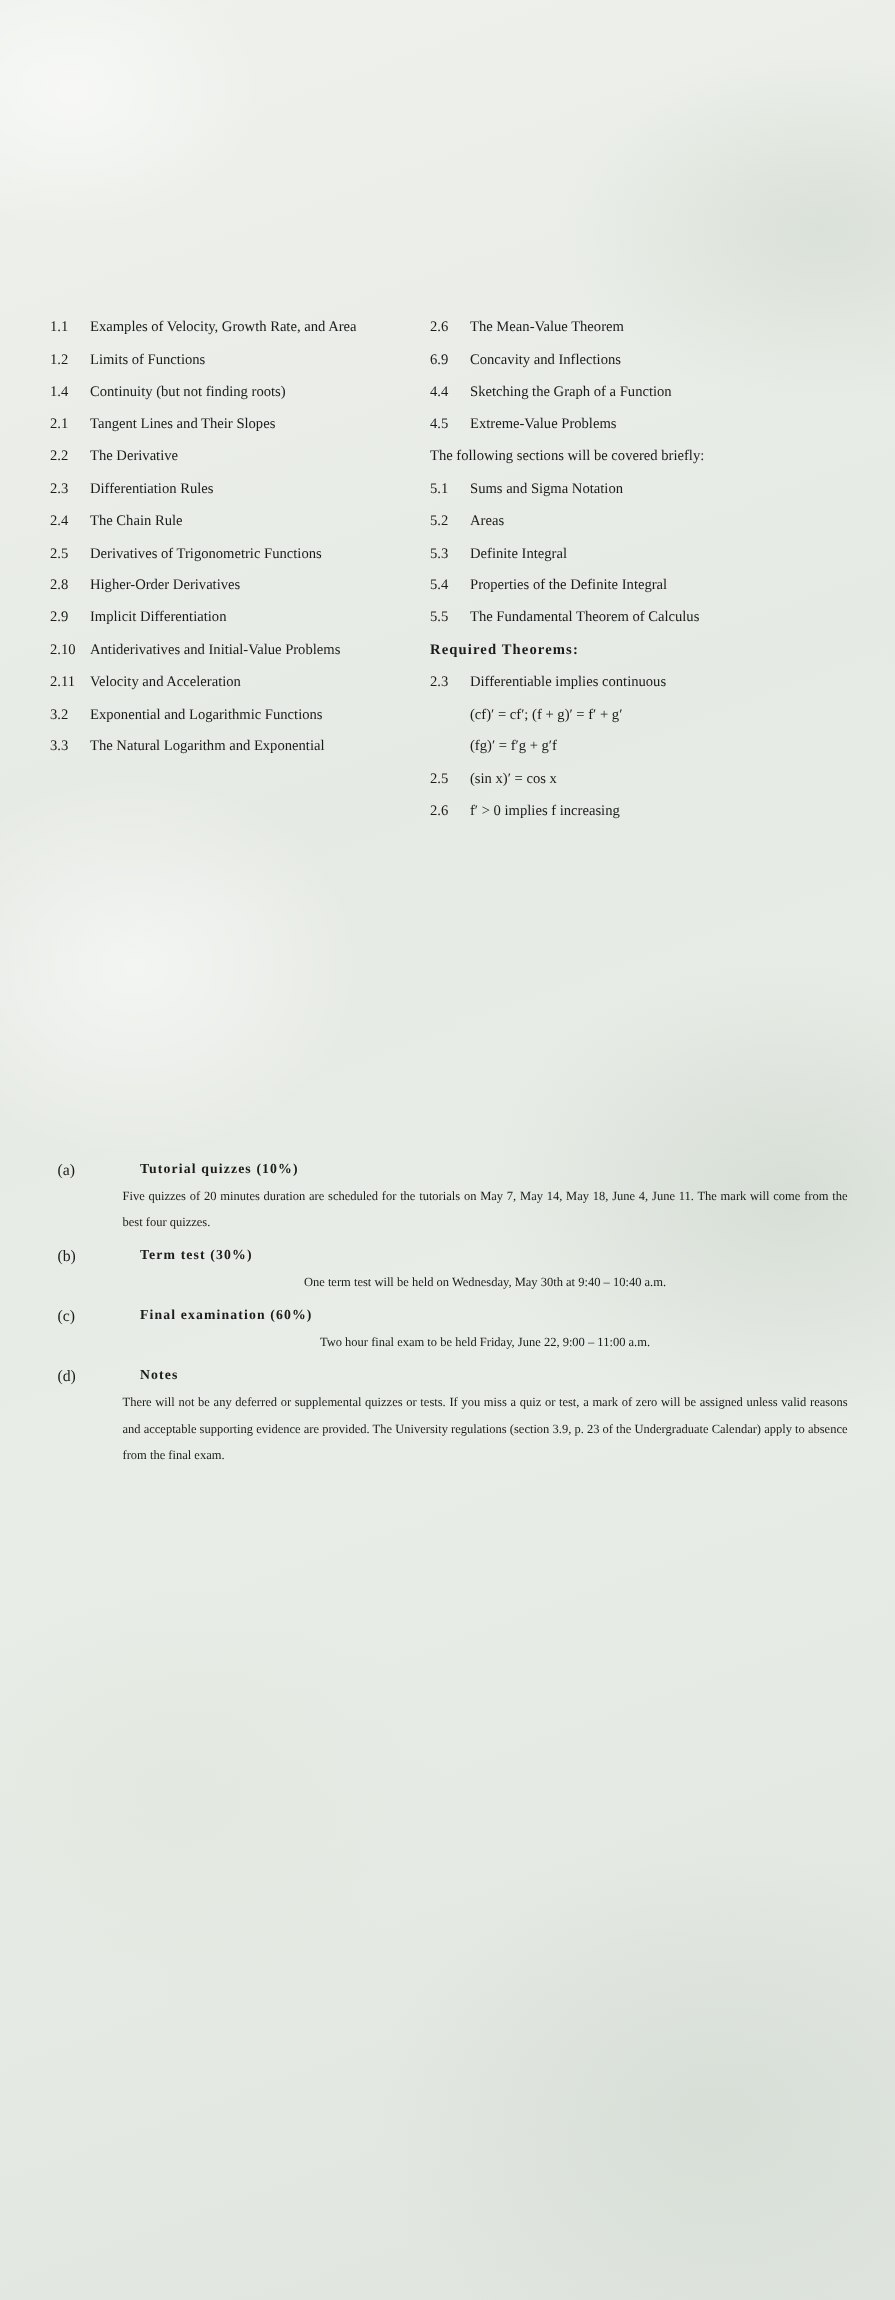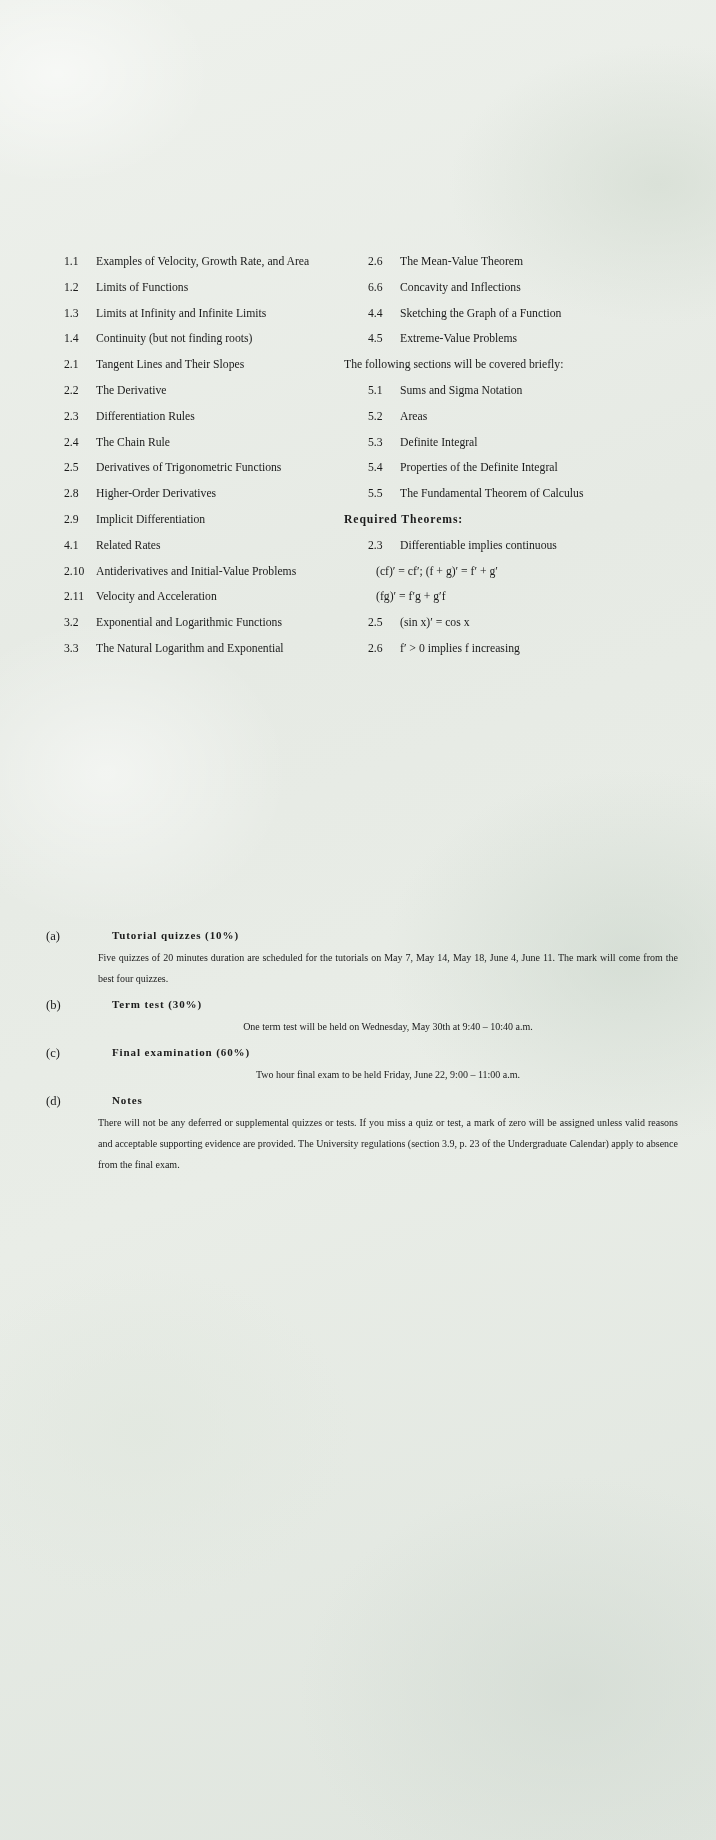--- a/index.html
+++ b/index.html
@@ -70,21 +70,21 @@
     position:absolute; top:0;
   }
   .col.left { left:40px; width:300px; }
   .col.right { left:344px; width:340px; }
   .row {
     font-size:11.7px; line-height:14px;
     height:25.8px;
     white-space:nowrap;
   }
   .row .num {
-    display:inline-block; width:32px;margin-left:24px;
+    display:inline-block; width:32px;
   }
   .row .txt { display:inline-block; }
   .row.note .txt { margin-left:0; }
   .row.bold .txt, .row.bold .num { font-weight:bold; letter-spacing:0.9px; }
   .row.formula .txt { margin-left:32px; }
 
   .cols-wrap { height:436px; position:relative; }
 
   
   .plag {
@@ -161,39 +161,37 @@
     <span class="num">P5</span><span class="txt">Combining Functions to Make New Functions</span>
   </div>
 
   <div class="section-label">Section</div>
 
   <div class="cols-wrap">
     <div class="cols">
       <div class="col left">
         <div class="row"><span class="num">1.1</span><span class="txt">Examples of Velocity, Growth Rate, and Area</span></div>
         <div class="row"><span class="num">1.2</span><span class="txt">Limits of Functions</span></div>
-        <div class="row"><span class="num">1.3</span><span class="txt">Limits at Infinity and Infinite Limits</span></div>
         <div class="row"><span class="num">1.4</span><span class="txt">Continuity (but not finding roots)</span></div>
         <div class="row"><span class="num">2.1</span><span class="txt">Tangent Lines and Their Slopes</span></div>
         <div class="row"><span class="num">2.2</span><span class="txt">The Derivative</span></div>
         <div class="row"><span class="num">2.3</span><span class="txt">Differentiation Rules</span></div>
         <div class="row"><span class="num">2.4</span><span class="txt">The Chain Rule</span></div>
         <div class="row"><span class="num">2.5</span><span class="txt">Derivatives of Trigonometric Functions</span></div>
         <div class="row"><span class="num">2.8</span><span class="txt">Higher-Order Derivatives</span></div>
         <div class="row"><span class="num">2.9</span><span class="txt">Implicit Differentiation</span></div>
-        <div class="row"><span class="num">4.1</span><span class="txt">Related Rates</span></div>
         <div class="row"><span class="num">2.10</span><span class="txt">Antiderivatives and Initial-Value Problems</span></div>
         <div class="row"><span class="num">2.11</span><span class="txt">Velocity and Acceleration</span></div>
         <div class="row"><span class="num">3.2</span><span class="txt">Exponential and Logarithmic Functions</span></div>
         <div class="row"><span class="num">3.3</span><span class="txt">The Natural Logarithm and Exponential</span></div>
       </div>
 
       <div class="col right">
         <div class="row"><span class="num">2.6</span><span class="txt">The Mean-Value Theorem</span></div>
-        <div class="row"><span class="num">6.6</span><span class="txt">Concavity and Inflections</span></div>
+        <div class="row"><span class="num">6.9</span><span class="txt">Concavity and Inflections</span></div>
         <div class="row"><span class="num">4.4</span><span class="txt">Sketching the Graph of a Function</span></div>
         <div class="row"><span class="num">4.5</span><span class="txt">Extreme-Value Problems</span></div>
         <div class="row note"><span class="txt">The following sections will be covered briefly:</span></div>
         <div class="row"><span class="num">5.1</span><span class="txt">Sums and Sigma Notation</span></div>
         <div class="row"><span class="num">5.2</span><span class="txt">Areas</span></div>
         <div class="row"><span class="num">5.3</span><span class="txt">Definite Integral</span></div>
         <div class="row"><span class="num">5.4</span><span class="txt">Properties of the Definite Integral</span></div>
         <div class="row"><span class="num">5.5</span><span class="txt">The Fundamental Theorem of Calculus</span></div>
         <div class="row bold"><span class="txt">Required  Theorems:</span></div>
         <div class="row"><span class="num">2.3</span><span class="txt">Differentiable implies continuous</span></div>

